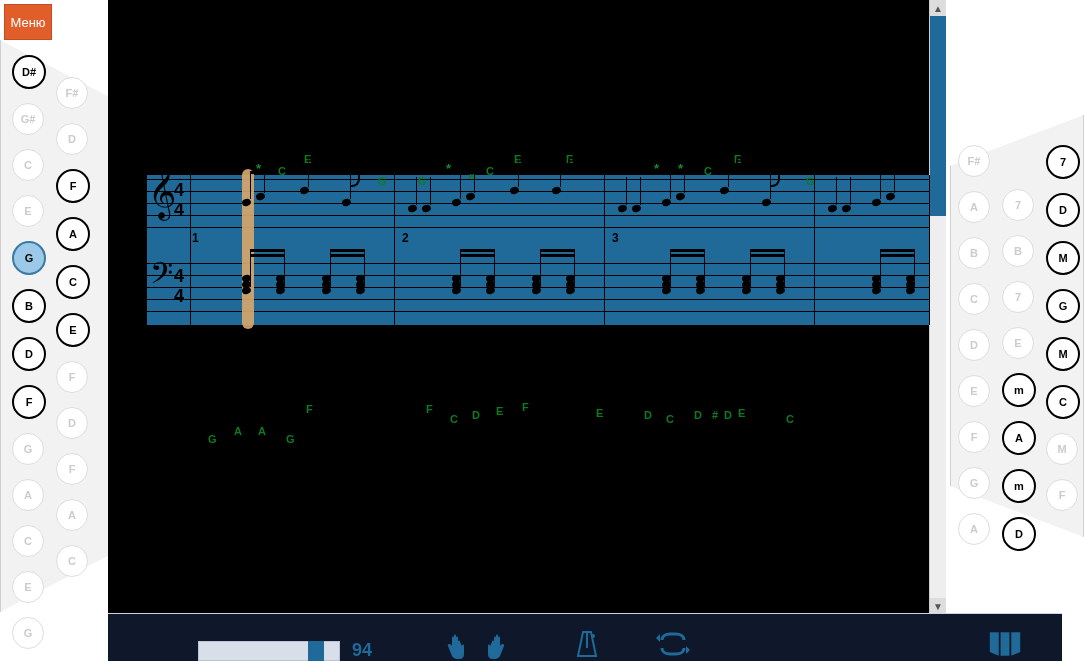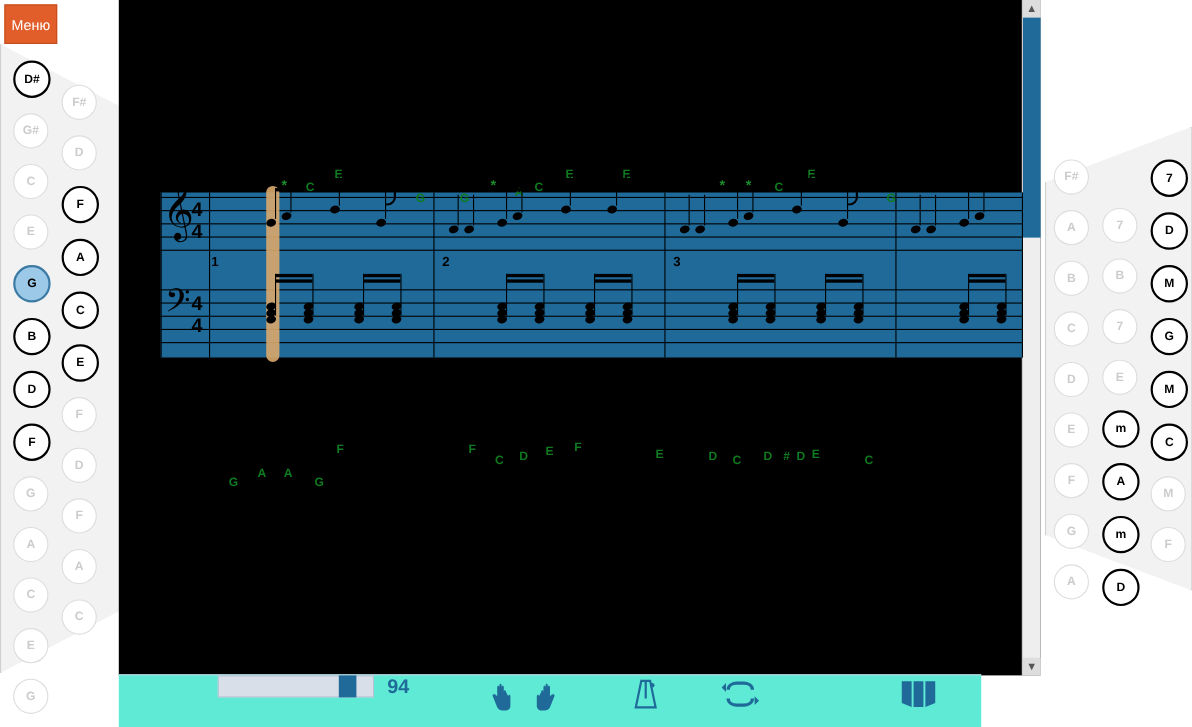--- a/index.html
+++ b/index.html
@@ -44,21 +44,21 @@
 
   .note{position:absolute;width:9px;height:7px;background:#000;border-radius:50%;transform:rotate(-15deg)}
   .stem{position:absolute;width:1px;height:28px;background:#000}
   .beam{position:absolute;height:3px;background:#000}
   .flag{position:absolute;width:8px;height:14px;border-right:2px solid #000;border-bottom:2px solid #000;border-radius:0 0 8px 0}
 
   .lbl{position:absolute;font-size:11px;font-weight:bold;color:#0f7a1f}
   .lbl.star{color:#1a8a2a;font-size:13px}
 
   
-  .toolbar{position:absolute;left:108px;bottom:0;width:784px;height:47px;background:#5eead4;border-top:1px solid #c9d5e6;display:flex;align-items:flex-start;z-index:20}
+  .toolbar{position:absolute;left:108px;bottom:0;width:954px;height:47px;background:#0f172a;border-top:1px solid #c9d5e6;display:flex;align-items:flex-end;z-index:20}
   .tempo-track{margin-left:90px;width:140px;height:18px;background:#d8dfe9;border:1px solid #b8c4d6;position:relative}
   .tempo-thumb{position:absolute;top:-1px;width:16px;height:20px;background:#1f6a99}
   .tempo-val{margin-left:12px;color:#1f6a99;font-size:18px;font-weight:bold}
   .tb-icon{width:34px;height:34px;margin:0 6px;display:flex;align-items:center;justify-content:center;cursor:pointer}
   .tb-spacer{flex:0 0 60px}
   svg{display:block}
 </style>
 </head>
 <body>
 

